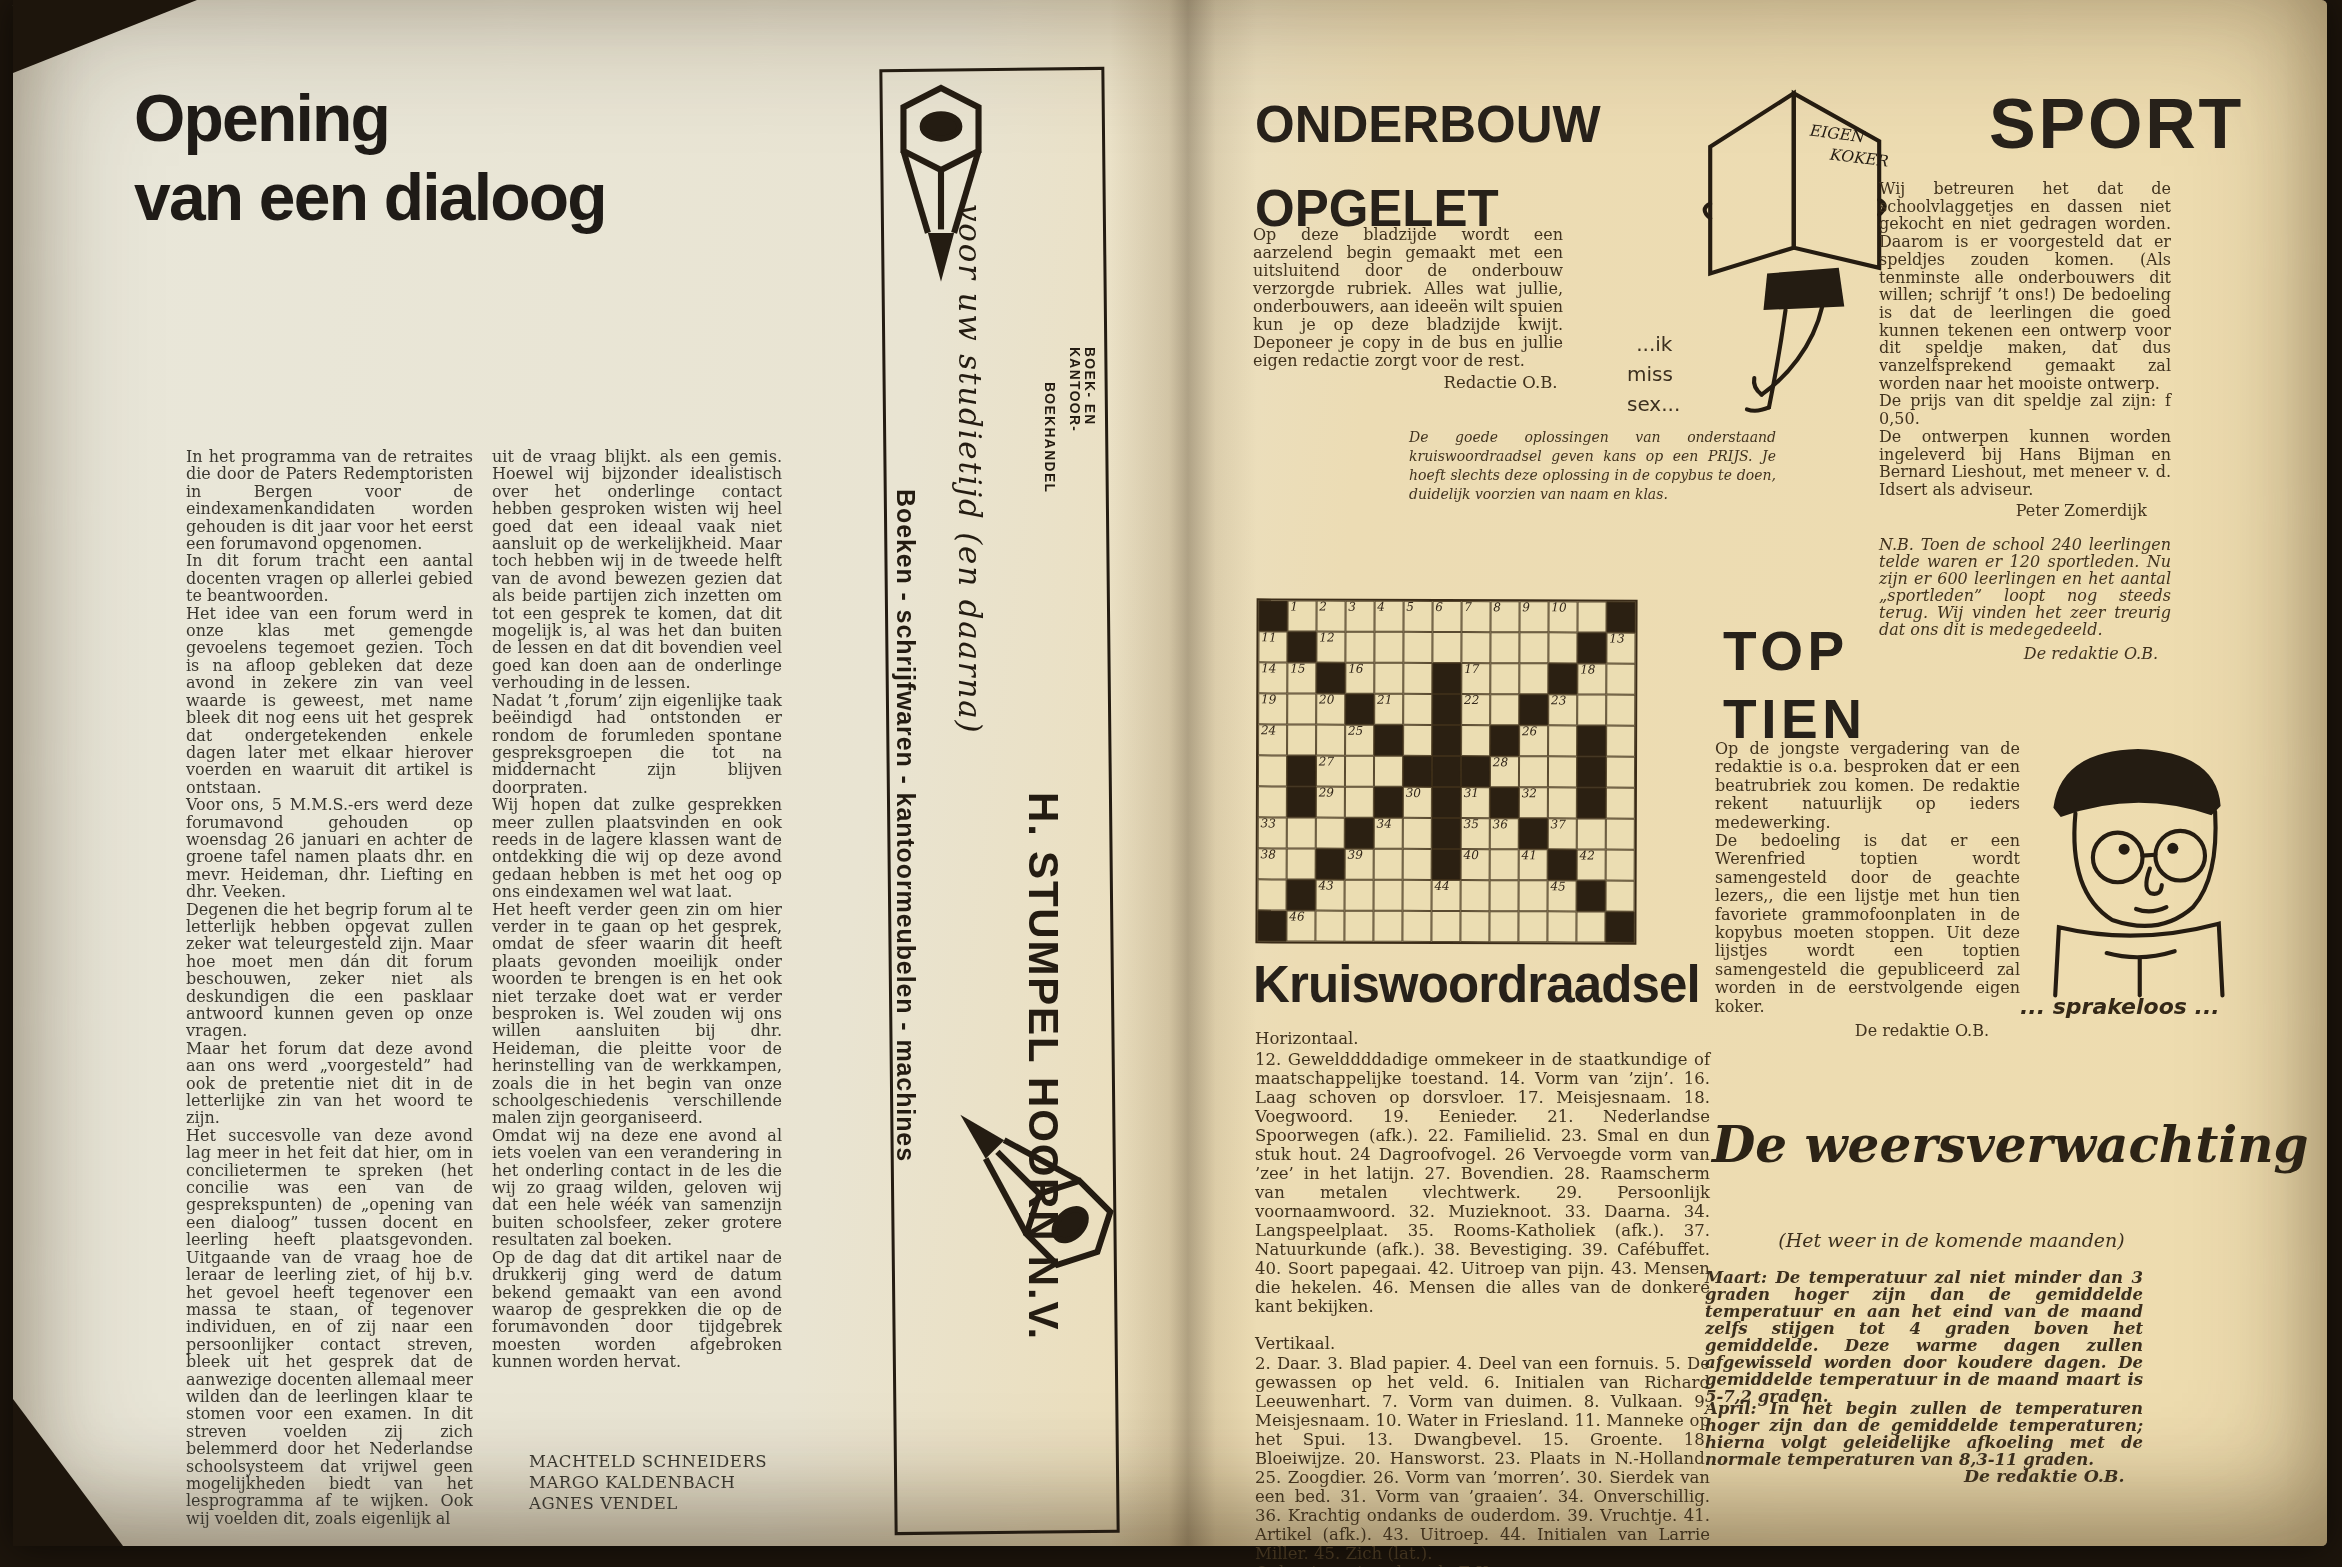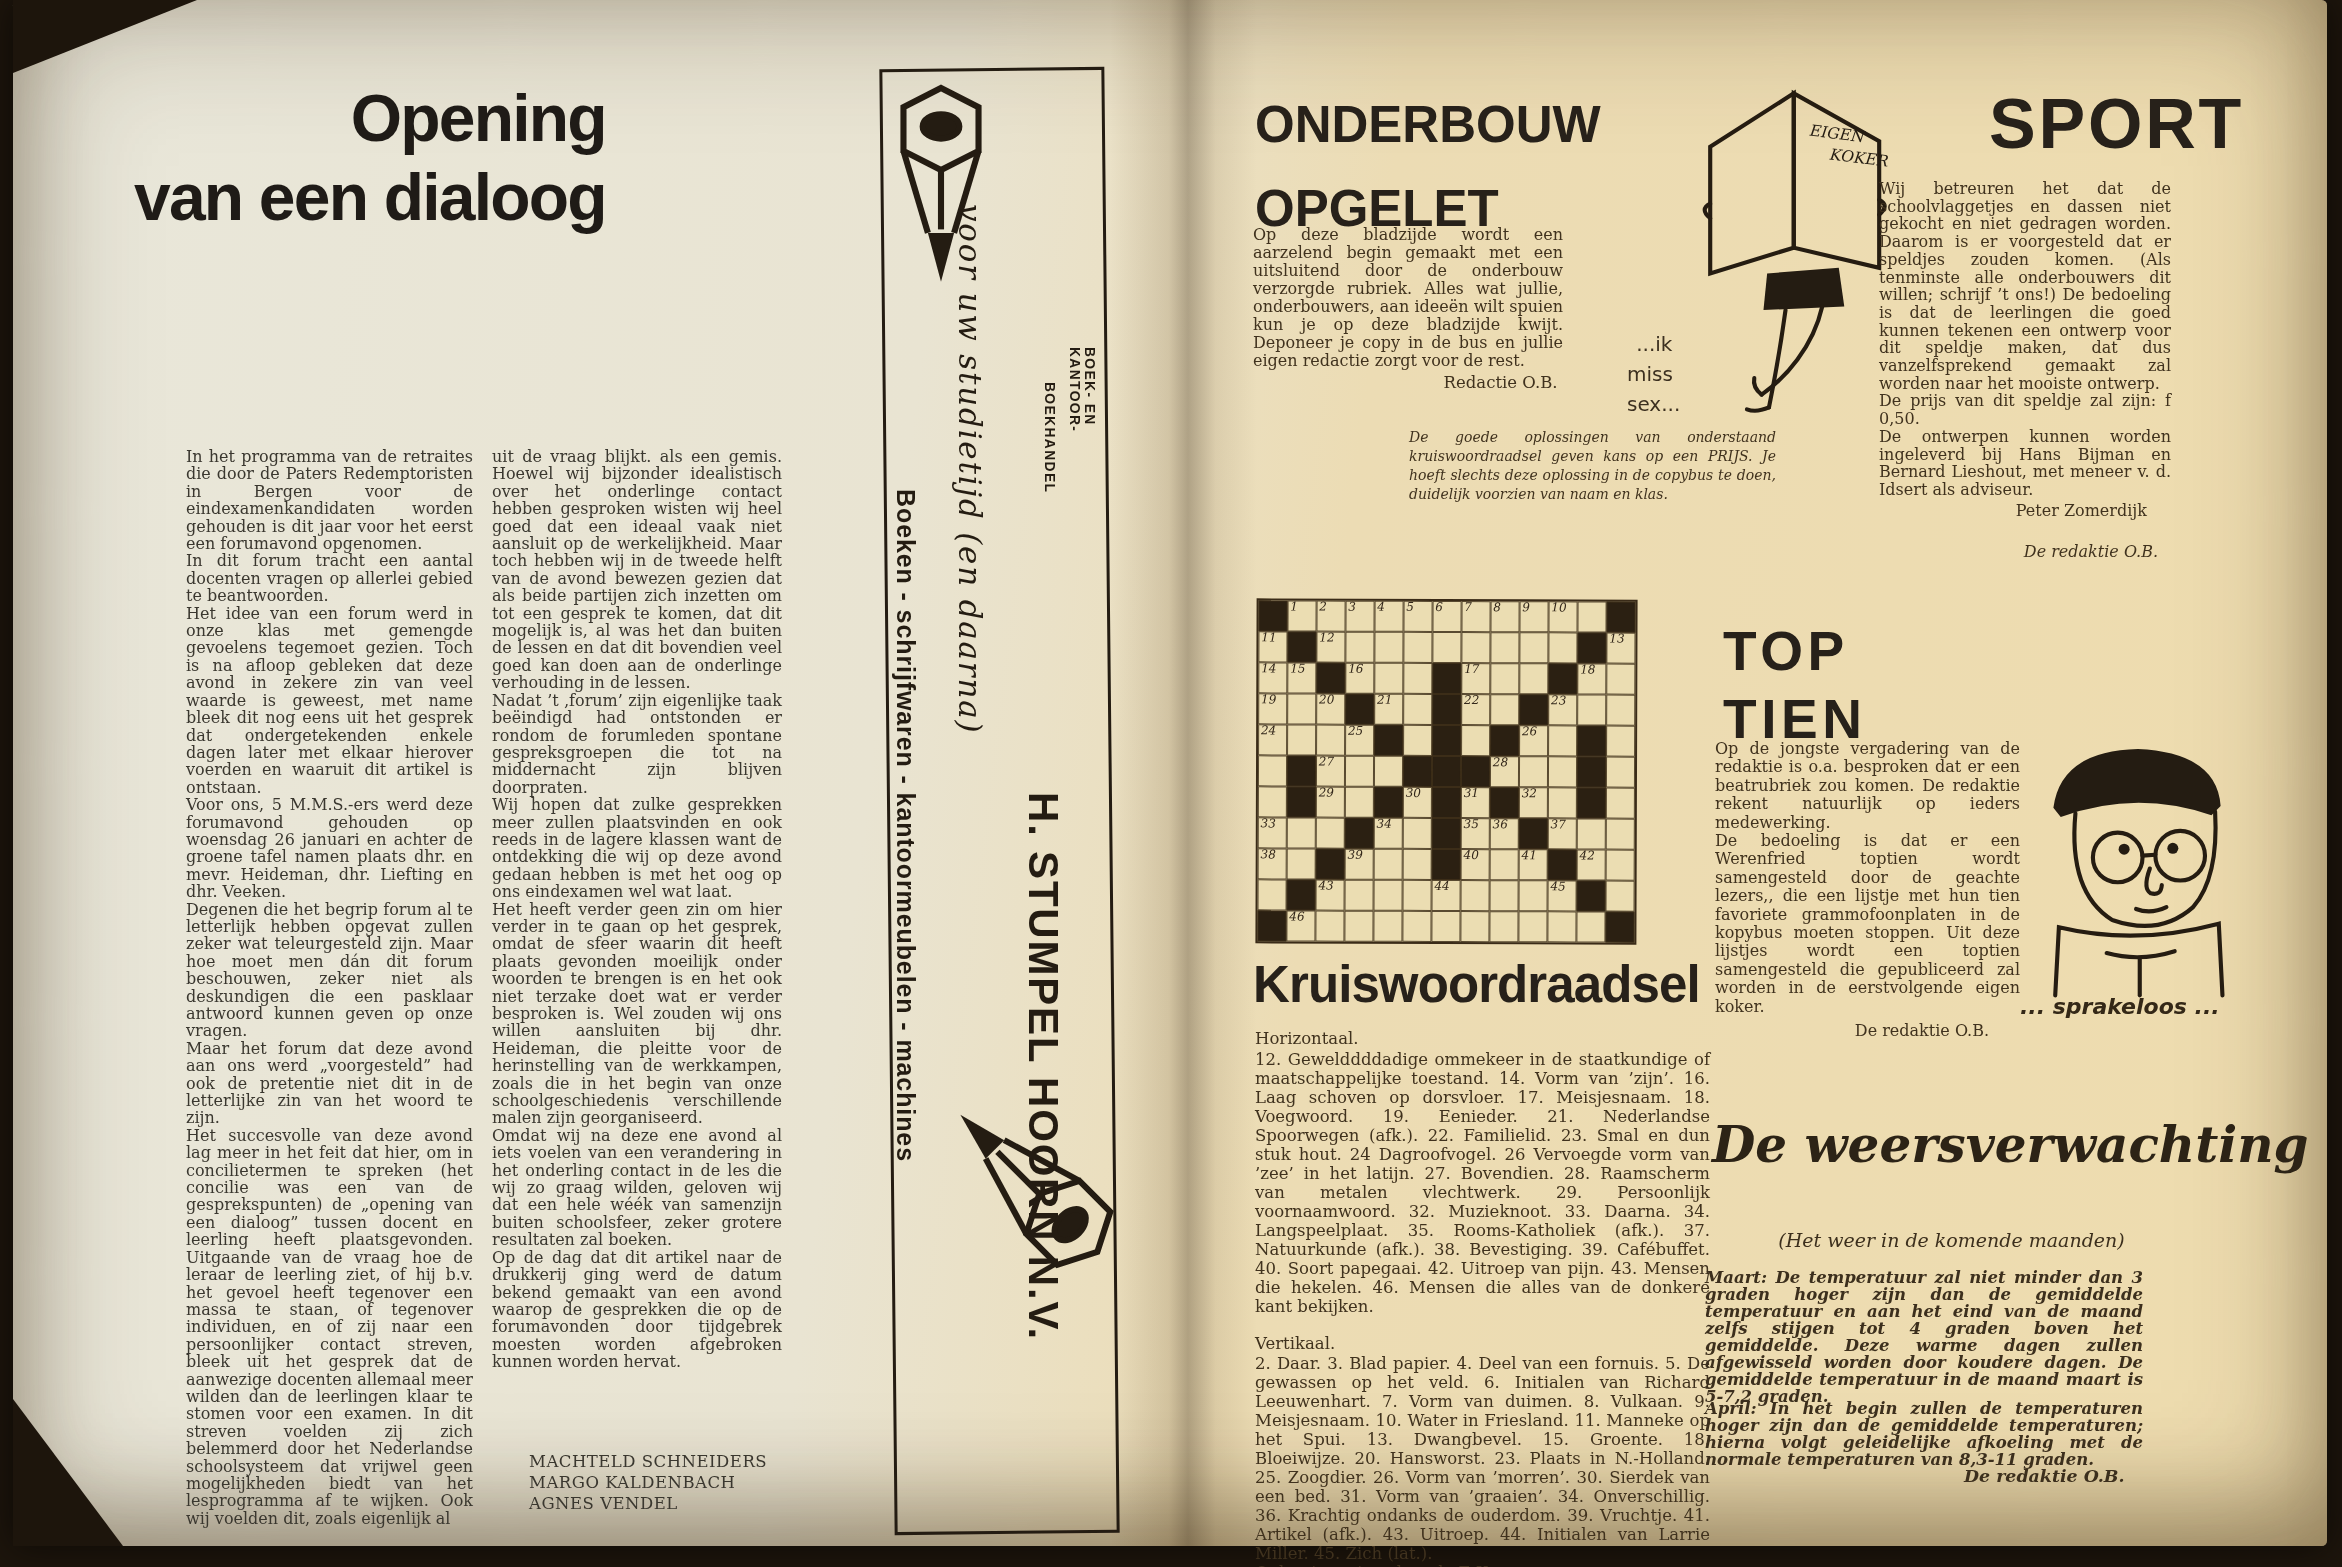--- a/index.html
+++ b/index.html
@@ -13,21 +13,21 @@
     background:linear-gradient(90deg,rgba(80,55,20,0) 0%,rgba(80,55,20,.16) 40%,rgba(50,33,12,.32) 53%,rgba(80,55,20,.10) 72%,rgba(80,55,20,0) 100%);}
   .corner-tl{position:absolute;left:0;top:0;width:184px;height:73px;background:#1d150c;
     clip-path:polygon(0 0,100% 0,0 100%);}
   .corner-bl{position:absolute;left:0;bottom:0;width:110px;height:147px;background:#1d150c;
     clip-path:polygon(0 0,0 100%,100% 100%);}
   p{margin:0;}
   .abs{position:absolute;}
 
   
   .left-title{left:121px;top:79px;color:#1f1b17;font-family:"Liberation Sans",sans-serif;
-    font-weight:700;font-size:66px;line-height:79px;letter-spacing:-1.8px;text-align:right;}
+    font-weight:700;font-size:66px;line-height:79px;letter-spacing:-1.8px;}
   .body-col{width:287px;font-size:16px;line-height:17.4px;text-align:justify;color:#3a372f;}
   .col1{left:173px;top:448px;}
   .col2{left:479px;top:448px;width:290px;}
   .signatures{left:516px;top:1451px;font-size:16.5px;line-height:21px;color:#3a372f;letter-spacing:0.5px;}
 
   
   .ad-border{left:874px;top:68px;width:219px;height:1460px;border:3.7px solid #241c12;
     transform:rotate(-0.6deg);}
   .vtext{writing-mode:vertical-rl;text-orientation:mixed;color:#241c12;}
   .ad-tagline{left:939px;top:204px;height:872px;font-family:"DejaVu Serif",serif;
@@ -434,20 +434,21 @@
     <p>2. Daar. 3. Blad papier. 4. Deel van een fornuis. 5. De gewassen op het veld. 6. Initialen van Richard Leeuwenhart. 7. Vorm van duimen. 8. Vulkaan. 9. Meisjesnaam. 10. Water in Friesland. 11. Manneke op het Spui. 13. Dwangbevel. 15. Groente. 18. Bloeiwijze. 20. Hansworst. 23. Plaats in N.-Holland. 25. Zoogdier. 26. Vorm van ’morren’. 30. Sierdek van een bed. 31. Vorm van ’graaien’. 34. Onverschillig. 36. Krachtig ondanks de ouderdom. 39. Vruchtje. 41. Artikel (afk.). 43. Uitroep. 44. Initialen van Larrie Miller. 45. Zich (lat.).</p>
     <p>Oplossing: zie volgende E.K.</p>
   </div>
 
   <div class="abs rp-head sport-title">SPORT</div>
   <div class="abs sport-body">
     <span><p>Wij betreuren het dat de schoolvlaggetjes en dassen niet gekocht en niet gedragen worden. Daarom is er voorgesteld dat er speldjes zouden komen. (Als tenminste alle onderbouwers dit willen; schrijf ’t ons!) De bedoeling is dat de leerlingen die goed kunnen tekenen een ontwerp voor dit speldje maken, dat dus vanzelfsprekend gemaakt zal worden naar het mooiste ontwerp.</p><p>De prijs van dit speldje zal zijn: f 0,50.</p><p>De ontwerpen kunnen worden ingeleverd bij Hans Bijman en Bernard Lieshout, met meneer v. d. Idsert als adviseur.</p></span>
     <p class="sig sport-sig">Peter Zomerdijk</p>
   </div>
   <div class="abs sport-nb">
+    <p>N.B. Toen de school 240 leerlingen telde waren er 120 sportleden. Nu zijn er 600 leerlingen en het aantal „sportleden” loopt nog steeds terug. Wij vinden het zeer treurig dat ons dit is medegedeeld.</p>
     <p class="sig nb-sig">De redaktie O.B.</p>
   </div>
 
   <div class="abs rp-head toptien-title">
     <div>TOP</div>
     <div>TIEN</div>
   </div>
   <div class="abs toptien-body">
     <span><p>Op de jongste vergadering van de redaktie is o.a. besproken dat er een beatrubriek zou komen. De redaktie rekent natuurlijk op ieders medewerking.</p><p>De bedoeling is dat er een Werenfried toptien wordt samengesteld door de geachte lezers,, die een lijstje met hun tien favoriete grammofoonplaten in de kopybus moeten stoppen. Uit deze lijstjes wordt een toptien samengesteld die gepubliceerd zal worden in de eerstvolgende eigen koker.</p></span>
     <p class="sig toptien-sig">De redaktie O.B.</p>

